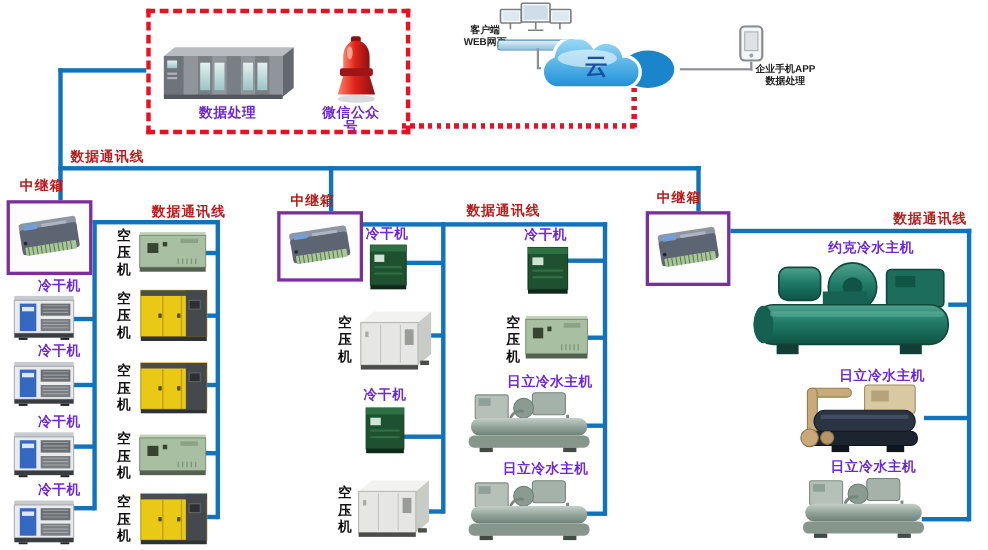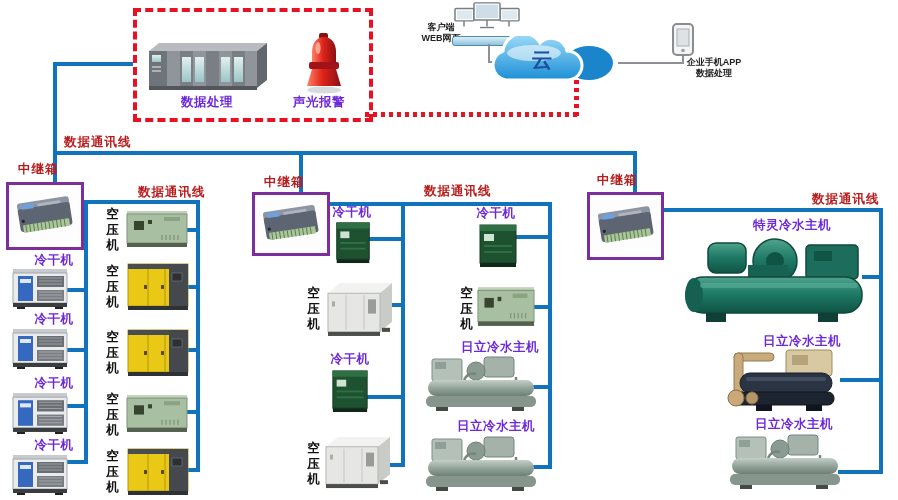--- a/index.html
+++ b/index.html
@@ -109,21 +109,21 @@
         </defs>
 <ellipse cx="21" cy="58" rx="17" ry="3.5" fill="#d8dbde"></ellipse>
 <rect x="16" y="1" width="9" height="6" rx="2" fill="#8c0f14"></rect>
 <path d="M21 5 c-8 0 -12 7 -12 15 v11 h24 v-11 c0 -8 -4 -15 -12 -15 z" fill="url(#alr)"></path>
 <rect x="6" y="30" width="30" height="7" rx="2" fill="#a01318"></rect>
 <path d="M9 37 h24 l5 17 h-34 z" fill="url(#alr)"></path>
 <ellipse cx="15" cy="16" rx="2.6" ry="6" fill="#ffc2b0" opacity="0.75"></ellipse>
       </svg>
     </div>
   <div class="lbl" style="left:168px;top:96px;width:78px">数据处理</div>
-  <div class="lbl" style="left:288px;top:96px;width:62px">声光报警</div>
+  <div class="lbl" style="left:288px;top:96px;width:62px">微信公众号</div>
 
   <div class="machine" style="left:453px;top:1px;width:68px;height:36px">
       <svg viewBox="0 0 68 38" preserveAspectRatio="none">
 <g stroke="#7b7f83" fill="#fbfcfd" stroke-width="1.5">
 <rect x="2" y="8" width="19" height="13" rx="1"></rect>
 <rect x="47" y="8" width="19" height="13" rx="1"></rect>
 <rect x="21" y="2" width="26" height="18" rx="1"></rect>
         </g>
 <rect x="23" y="4" width="22" height="14" fill="#cfdde8"></rect>
 <rect x="4" y="10" width="15" height="9" fill="#dde8ef"></rect>
@@ -462,21 +462,21 @@
 <rect x="60" y="5" width="30" height="20" rx="3" fill="#a4b2aa" stroke="#76867d" stroke-width="1"></rect>
 <circle cx="52" cy="19" r="9" fill="#8a9b92" stroke="#6d7f76" stroke-width="1"></circle>
 <path d="M40 28q4-8 12-6M92 25v5" stroke="#76867d" stroke-width="2.5" fill="none"></path>
 <rect x="4" y="28" width="106" height="16" rx="8" fill="url(#hcy)"></rect>
 <rect x="2" y="44" width="110" height="11" rx="5" fill="#86968d"></rect>
 <rect x="12" y="55" width="12" height="4" fill="#424a45"></rect>
 <rect x="88" y="55" width="12" height="4" fill="#424a45"></rect>
       </svg>
     </div>
 
-  <div class="lbl" style="left:748px;top:219px;width:88px">特灵冷水主机</div>
+  <div class="lbl" style="left:748px;top:219px;width:88px">约克冷水主机</div>
   <div class="machine" style="left:678px;top:231px;width:192px;height:96px">
       <svg viewBox="0 0 192 96" preserveAspectRatio="none">
 <defs>
           <linearGradient id="yk" x1="0" y1="0" x2="0" y2="1">
             <stop offset="0" stop-color="#4fa38d"></stop>
             <stop offset="0.45" stop-color="#1f7a66"></stop>
             <stop offset="1" stop-color="#0f5445"></stop>
           </linearGradient>
         </defs>
 <rect x="128" y="14" width="52" height="34" rx="4" fill="#1c6d5b" stroke="#0e4a3c" stroke-width="1.5"></rect>

